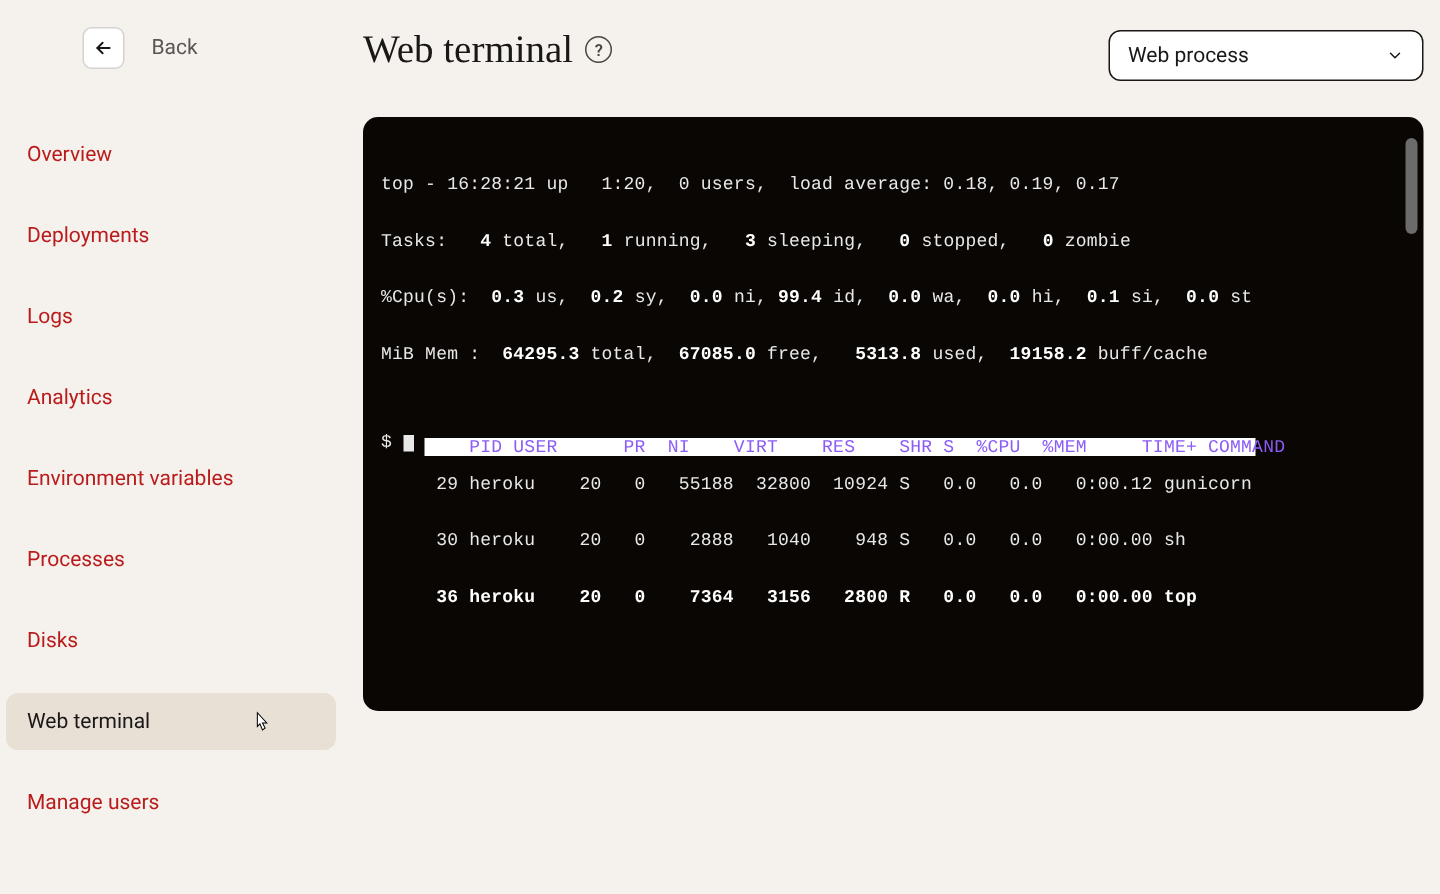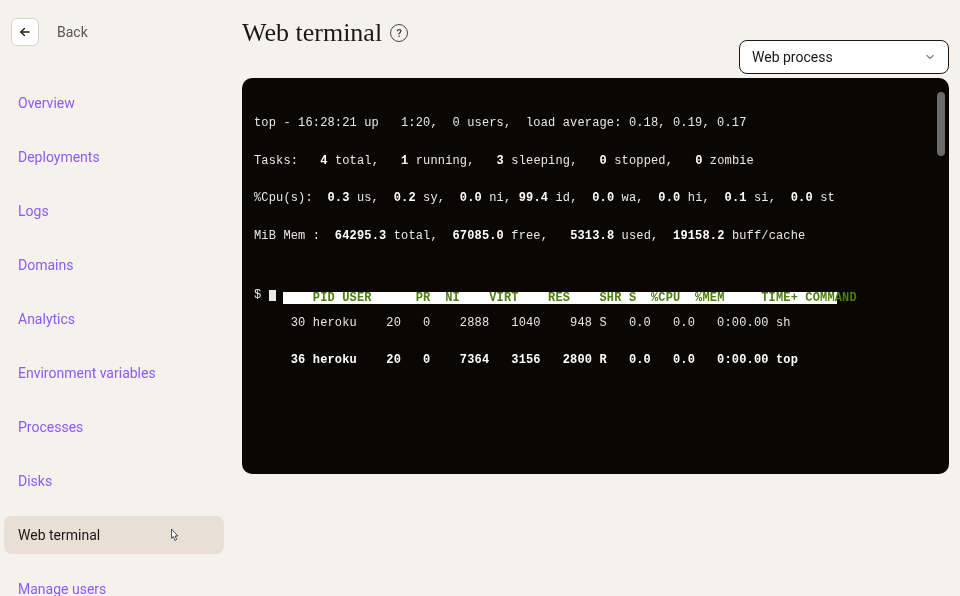--- a/index.html
+++ b/index.html
@@ -8,20 +8,21 @@
       background: #f5f1ed;
       width: 960px;
       height: 596px;
       overflow: hidden;
     }
     .header {
       display: flex;
       align-items: center;
       padding: 18px 11px 18px 11px;
       height: 64px;
+      margin-left: 44px;
     }
     .back-btn {
       display: flex;
       align-items: center;
       gap: 18px;
       cursor: pointer;
     }
     .back-arrow {
       width: 28px;
       height: 28px;
@@ -72,38 +73,37 @@
       border: 1.5px solid #1a1816;
       border-radius: 8px;
       background: #fff;
       display: flex;
       align-items: center;
       justify-content: space-between;
       padding: 0 12px;
       font-size: 14px;
       color: #1a1816;
       cursor: pointer;
-      margin-top: 20px;
     }
     .chevron-down { width: 12px; height: 12px; }
     .layout {
       display: flex;
       position: absolute;
       top: 78px;
       left: 0;
       right: 0;
       bottom: 0;
     }
     .sidebar {
       width: 228px;
       padding: 6px 4px 0 4px;
     }
     .sidebar-item {
       font-size: 14px;
-      color: #8b5cf6;
+      color: #b91c1c;
       padding: 11px 14px;
       border-radius: 8px;
       cursor: pointer;
       margin-bottom: 16px;
     }
     .sidebar-item.active {
       background: #e8dfd5;
       color: #1a1816;
       position: relative;
     }
@@ -126,22 +126,22 @@
       font-size: 12px;
       line-height: 12.5px;
       color: #e8e8e8;
       white-space: pre;
       overflow: hidden;
       letter-spacing: 0.15px;
     }
     .terminal .bold { font-weight: 700; color: #fff; }
     .terminal .header-row {
       background: #fff;
-      color: #4d7c0f;
-      font-weight: 700;
+      color: #8b5cf6;
+      font-weight: 400;
       display: inline-block;
       width: 554px;
     }
     .scrollbar {
       position: absolute;
       right: 4px;
       top: 14px;
       width: 8px;
       height: 64px;
       background: #6b6b6b;
@@ -186,21 +186,20 @@
   <svg class="chevron-down" viewBox="0 0 24 24" fill="none" stroke="#1a1816" stroke-width="2" stroke-linecap="round" stroke-linejoin="round">
       <polyline points="6 9 12 15 18 9"></polyline>
     </svg>
 </div>
 
 <div class="layout">
   <nav class="sidebar">
     <div class="sidebar-item"><span>Overview</span></div>
     <div class="sidebar-item"><span>Deployments</span></div>
     <div class="sidebar-item"><span>Logs</span></div>
-    <div class="sidebar-item"><span>Domains</span></div>
     <div class="sidebar-item"><span>Analytics</span></div>
     <div class="sidebar-item"><span>Environment variables</span></div>
     <div class="sidebar-item"><span>Processes</span></div>
     <div class="sidebar-item"><span>Disks</span></div>
     <div class="sidebar-item active">
       <span>Web terminal</span>
       <span class="cursor-icon">
         <svg width="14" height="16" viewBox="0 0 24 28" fill="#fff" stroke="#000" stroke-width="1.2">
             <path d="M9 2 L9 18 L12 15 L15 22 L18 20 L15 14 L20 14 Z" transform="translate(-3,0)"></path>
           </svg>
@@ -210,20 +209,21 @@
 
   </nav>
 
   <div class="terminal">
     <div><span>top - 16:28:21 up   1:20,  0 users,  load average: 0.18, 0.19, 0.17</span></div>
     <div><span>Tasks:</span><span class="bold">   4 </span><span>total,</span><span class="bold">   1 </span><span>running,</span><span class="bold">   3 </span><span>sleeping,</span><span class="bold">   0 </span><span>stopped,</span><span class="bold">   0 </span><span>zombie</span></div>
     <div><span>%Cpu(s):</span><span class="bold">  0.3 </span><span>us,</span><span class="bold">  0.2 </span><span>sy,</span><span class="bold">  0.0 </span><span>ni,</span><span class="bold"> 99.4 </span><span>id,</span><span class="bold">  0.0 </span><span>wa,</span><span class="bold">  0.0 </span><span>hi,</span><span class="bold">  0.1 </span><span>si,</span><span class="bold">  0.0 </span><span>st</span></div>
     <div><span>MiB Mem :</span><span class="bold">  64295.3 </span><span>total,</span><span class="bold">  67085.0 </span><span>free,</span><span class="bold">   5313.8 </span><span>used,</span><span class="bold">  19158.2 </span><span>buff/cache</span></div>
     <div style="height:12px"></div>
     <div class="header-row">    PID USER      PR  NI    VIRT    RES    SHR S  %CPU  %MEM     TIME+ COMMAND </div>
+    <div>     29 heroku    20   0   55188  32800  10924 S   0.0   0.0   0:00.12 gunicorn</div>
     <div>     30 heroku    20   0    2888   1040    948 S   0.0   0.0   0:00.00 sh</div>
     <div class="bold">     36 heroku    20   0    7364   3156   2800 R   0.0   0.0   0:00.00 top</div>
 
     <div class="prompt-line"><span>$ </span><span class="prompt-cursor"></span></div>
 
     <div class="scrollbar"></div>
   </div>
 </div>
 
 </body></html>

